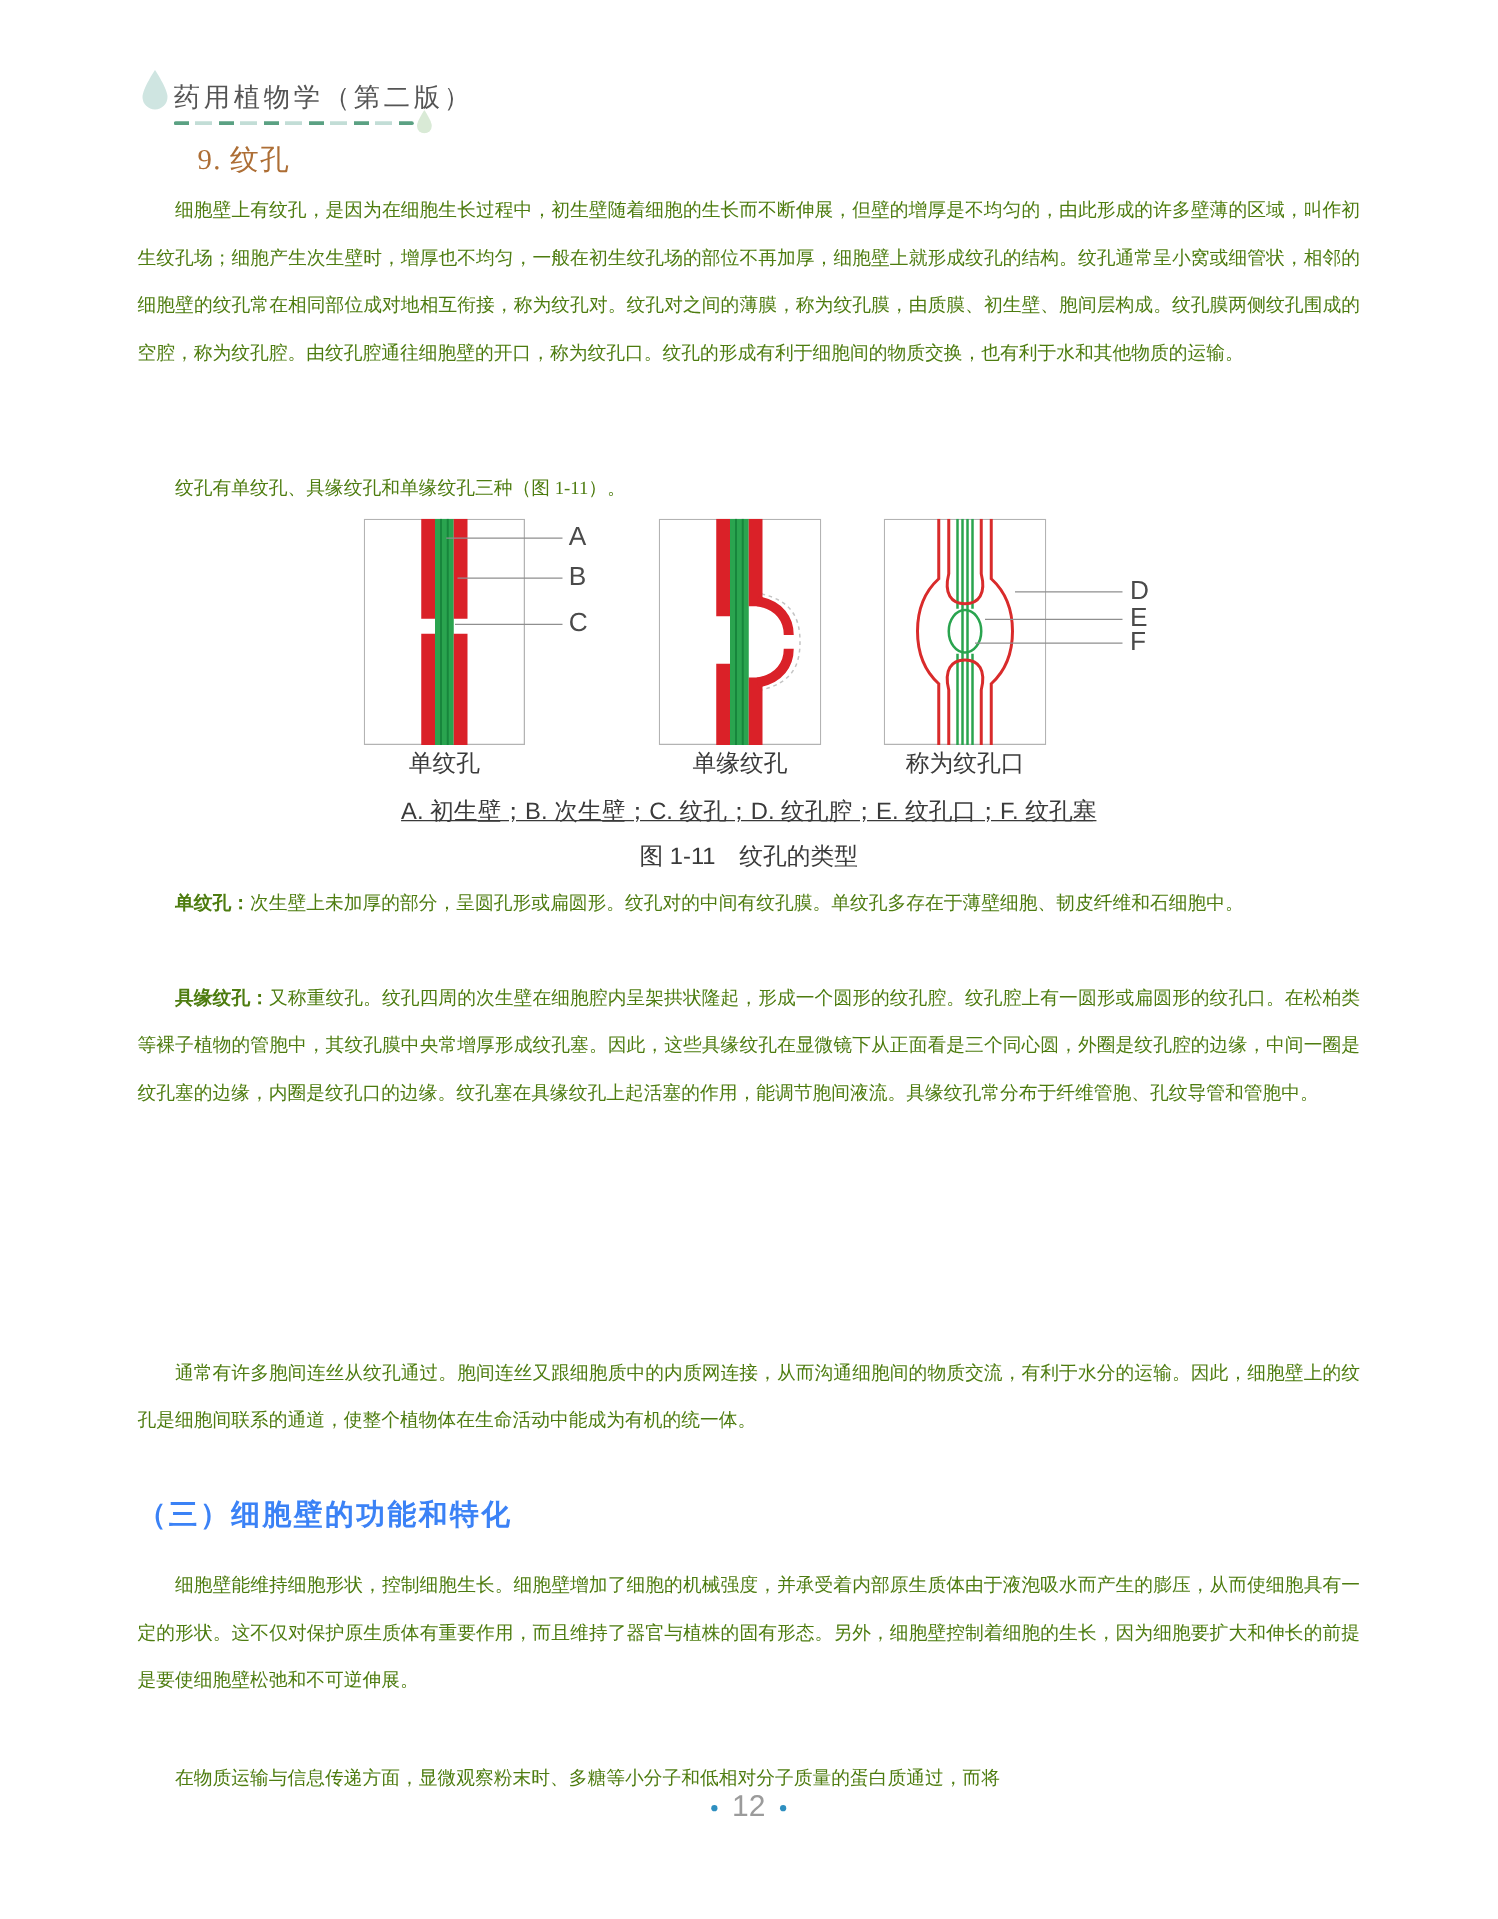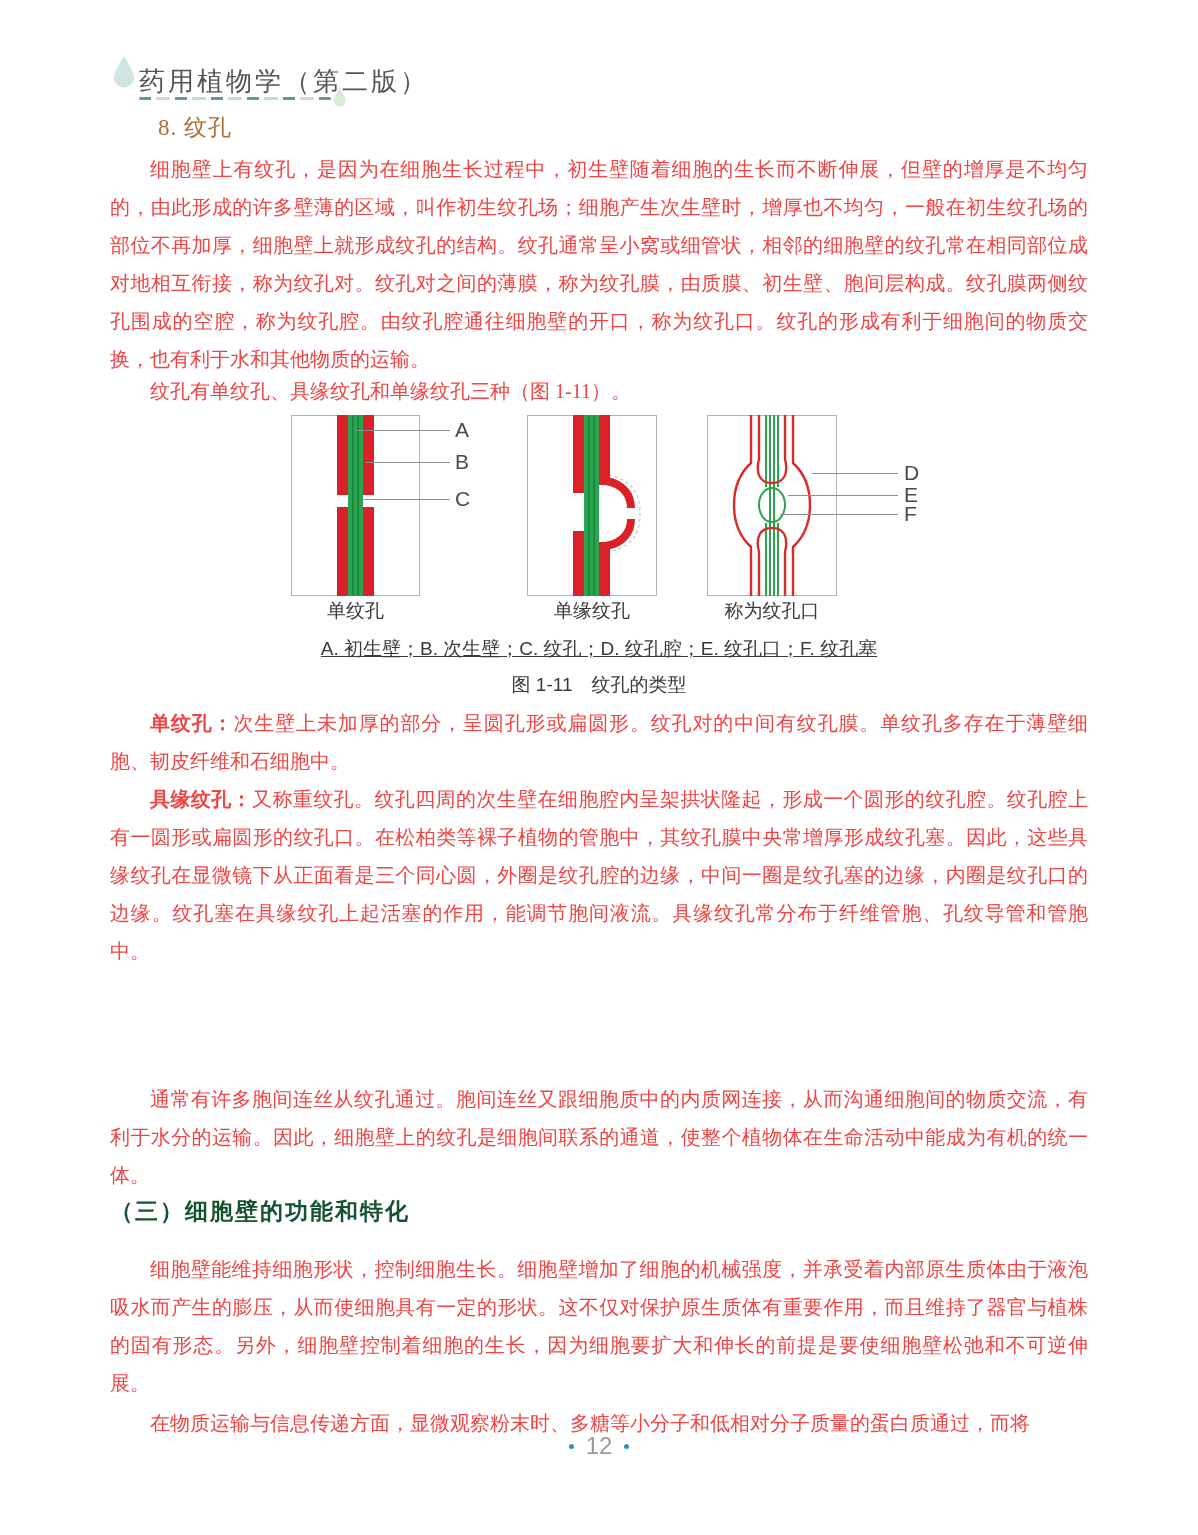--- a/index.html
+++ b/index.html
@@ -2,36 +2,36 @@
 <html><head>
 <meta charset="utf-8">
 <style>
   html,body{margin:0;padding:0;background:#ffffff;}
   .page{position:relative;width:1198px;height:1535px;background:#ffffff;overflow:hidden;
         font-family:"Liberation Serif",serif;color:#1c1c1c;}
 
   
   .hdr-drop{position:absolute;left:113px;top:56px;}
   .hdr-title{position:absolute;left:139px;top:64px;font-family:"Liberation Sans",sans-serif;
-             font-size:26px;color:#555555;letter-spacing:3px;}
+             font-size:21px;color:#555555;letter-spacing:3px;}
   .hdr-dashes{position:absolute;left:139px;top:97px;width:192px;height:3px;border-radius:2px;
               background:repeating-linear-gradient(to right,
                 #5ba183 0 12px, rgba(0,0,0,0) 12px 17px,
                 #c2ddd6 17px 31px, rgba(0,0,0,0) 31px 36px);}
   .hdr-drop-small{position:absolute;left:333px;top:88px;}
 
   
   .sec-heading{position:absolute;left:158px;top:112px;margin:0;font-size:23px;font-weight:500;
                color:#ad6e35;letter-spacing:1px;}
   .sub-heading{position:absolute;left:110px;top:1196px;margin:0;font-size:23px;font-weight:700;
-               color:#14532d;letter-spacing:2px;text-align:right;}
+               color:#3b82f6;letter-spacing:2px;text-align:right;}
 
   
-  .para{position:absolute;left:110px;width:978px;margin:0;font-size:20px;line-height:38px;
-        text-align:justify;text-indent:2em;color:#ef4444;}
+  .para{position:absolute;left:110px;width:978px;margin:0;font-size:15px;line-height:38px;
+        text-align:justify;text-indent:2em;color:#4d7c0f;}
   .lead{font-weight:700;}
 
   
   .figure{position:absolute;left:0;top:410px;width:1198px;height:300px;}
   .diagram{position:absolute;top:5px;}
   .leader{position:absolute;height:1px;background:#8f8f8f;}
   .part-label{position:absolute;font-family:"Liberation Sans",sans-serif;font-size:21px;
               color:#4a4a4a;line-height:22px;}
   .diag-caption{position:absolute;top:188px;font-family:Liberation Sans, sans-serif;
                 font-size:19px;color:#3a3a3a;text-align:center;}
@@ -57,21 +57,21 @@
       </svg>
   </span>
   <span class="hdr-title">药用植物学（第二版）</span>
   <div class="hdr-dashes"></div>
   <span class="hdr-drop-small">
     <svg width="13" height="19" viewBox="0 0 22 32">
         <path d="M11 0 C11 0 1 15 1 21.5 a10 10 0 0 0 20 0 C21 15 11 0 11 0 Z" fill="#d9ead6"></path>
       </svg>
   </span>
 
-  <h2 class="sec-heading">8. 纹孔</h2>
+  <h2 class="sec-heading">9. 纹孔</h2>
 
   <p class="para" style="top:150px;">细胞壁上有纹孔，是因为在细胞生长过程中，初生壁随着细胞的生长而不断伸展，但壁的增厚是不均匀的，由此形成的许多壁薄的区域，叫作初生纹孔场；细胞产生次生壁时，增厚也不均匀，一般在初生纹孔场的部位不再加厚，细胞壁上就形成纹孔的结构。纹孔通常呈小窝或细管状，相邻的细胞壁的纹孔常在相同部位成对地相互衔接，称为纹孔对。纹孔对之间的薄膜，称为纹孔膜，由质膜、初生壁、胞间层构成。纹孔膜两侧纹孔围成的空腔，称为纹孔腔。由纹孔腔通往细胞壁的开口，称为纹孔口。纹孔的形成有利于细胞间的物质交换，也有利于水和其他物质的运输。</p>
   <p class="para" style="top:372px;">纹孔有单纹孔、具缘纹孔和单缘纹孔三种（图 1-11）。</p>
 
   <div class="figure">
 
     <svg class="diagram" style="left:291px;" width="129" height="181" viewBox="0 0 129 181">
       <rect x="0.5" y="0.5" width="128" height="180" fill="#ffffff" stroke="#b3b3b3"></rect>
       <rect x="57" y="0" width="15" height="181" fill="#2aa44f"></rect>
       <rect x="61" y="0" width="1.6" height="181" fill="#17863c"></rect>

